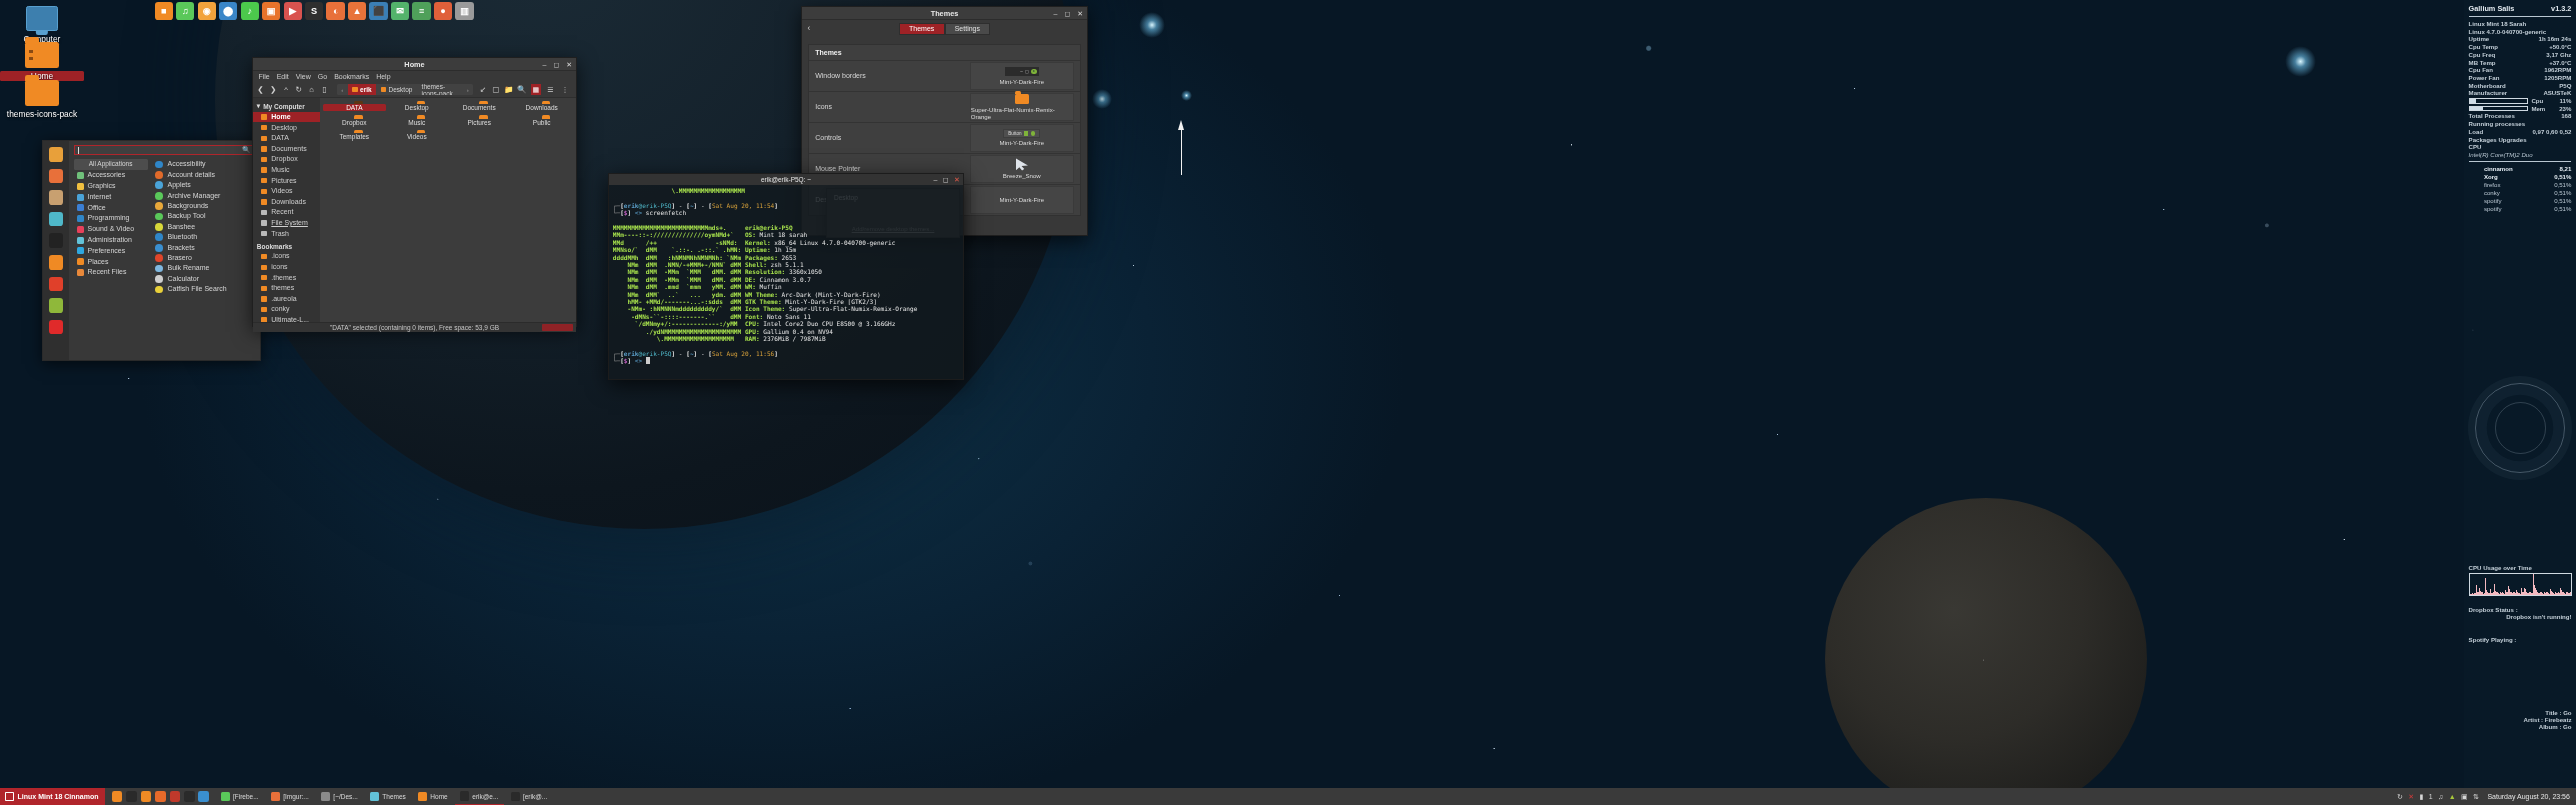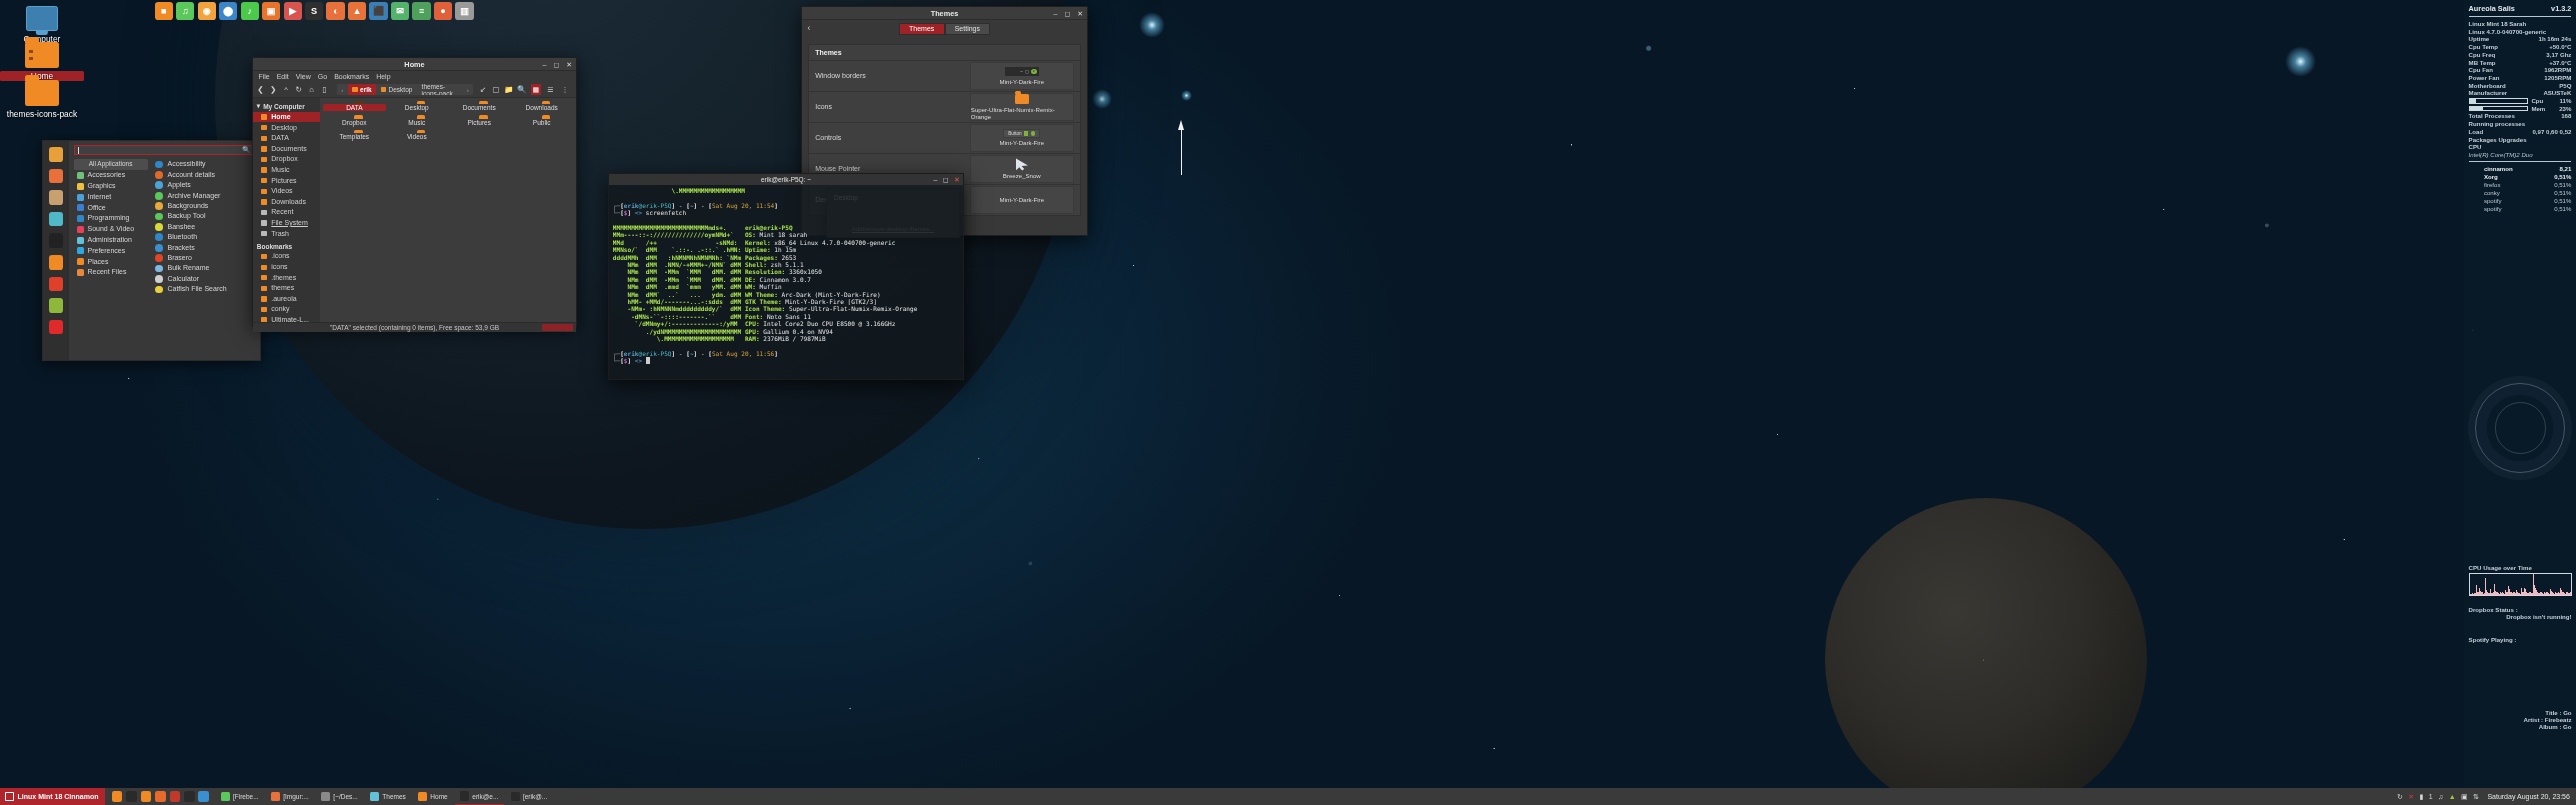--- a/index.html
+++ b/index.html
@@ -710,21 +710,21 @@
 
 <span class="c-grey">┌─</span><span class="c-white bold">[</span><span class="c-blue bold">erik</span><span class="c-cyan">@erik-P5Q</span><span class="c-white bold">]</span> - <span class="c-white bold">[</span><span class="c-blue bold">~</span><span class="c-white bold">]</span> - <span class="c-white bold">[</span><span class="c-yellow">Sat Aug 20, 11:56</span><span class="c-white bold">]</span>
 <span class="c-grey">└─</span><span class="c-white bold">[</span><span class="c-mag bold">$</span><span class="c-white bold">]</span> <span class="c-blue">&lt;&gt;</span> <span style="background:#ccc;color:#ccc">&nbsp;</span></div>
 </div>
 
 <div id="cursor"></div>
 <div id="cursor-stem"></div>
 
 <div id="conky">
   <div class="hdr">
-    <span>Aureola Salis</span>
+    <span>Gallium Salis</span>
     <span>v1.3.2</span>
   </div>
   <hr>
   <div id="conky-system">
       <div class="crow ">
         <span class="k">Linux Mint 18 Sarah</span>
         <span class="v"></span>
       </div>
       <div class="crow ">
         <span class="k">Linux 4.7.0-040700-generic</span>

